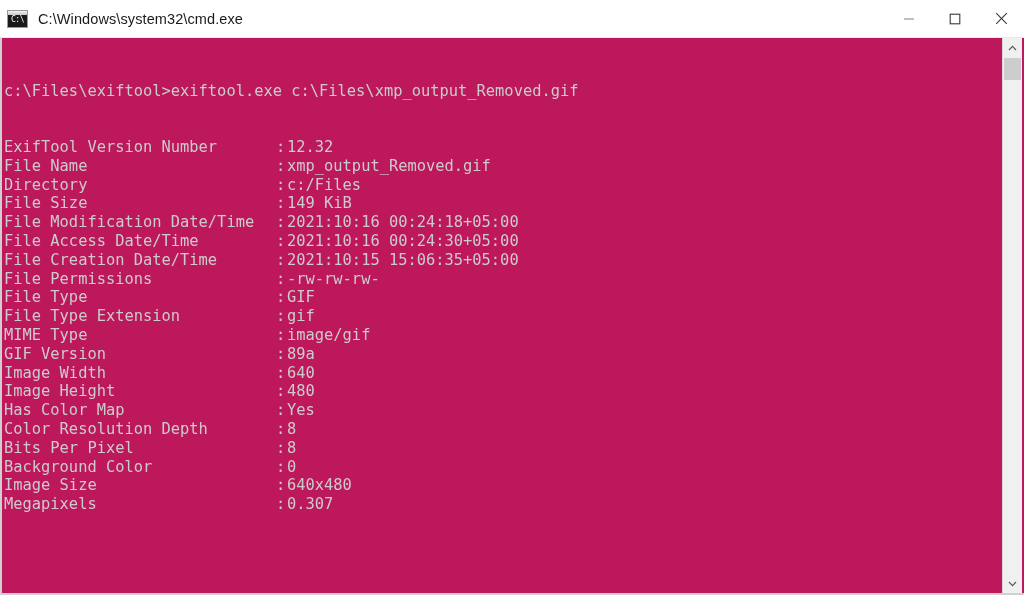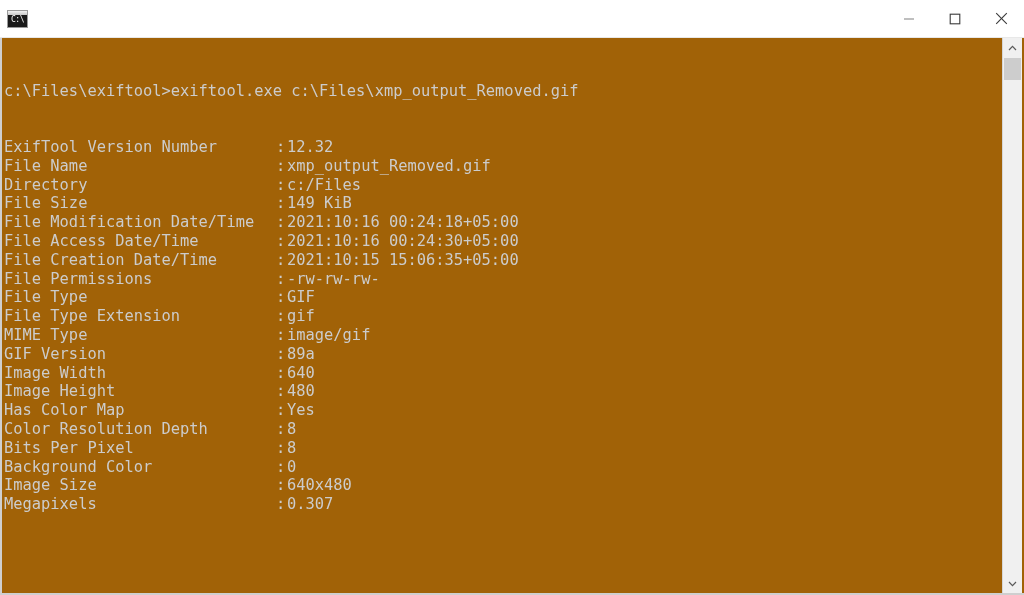--- a/index.html
+++ b/index.html
@@ -85,21 +85,21 @@
   }
   .win-btn svg { display: block; }
 
   
   .terminal {
     position: absolute;
     top: 38px;
     left: 0;
     width: 1024px;
     height: 557px;
-    background: #a16207;
+    background: #be185d;
     box-sizing: border-box;
     border-left: 2px solid #cfcfcf;
     border-bottom: 2px solid #cfcfcf;
     overflow: hidden;
   }
   .screen {
     position: absolute;
     top: 0;
     left: 0;
     right: 22px;
@@ -162,20 +162,21 @@
 </head>
 <body>
 
 <div class="window">
 
   <div class="titlebar">
     <div class="app-icon">
       <div class="bar"></div>
       <div class="glyph">C:\</div>
     </div>
+    <div class="title-text">C:\Windows\system32\cmd.exe</div>
 
     <div class="win-controls">
       <div class="win-btn">
         <svg width="12" height="12" viewBox="0 0 12 12">
           <line x1="1" y1="6" x2="11" y2="6" stroke="#8a8a8a" stroke-width="1.1"></line>
         </svg>
       </div>
       <div class="win-btn">
         <svg width="12" height="12" viewBox="0 0 12 12">
           <rect x="1.2" y="1.2" width="9.6" height="9.6" fill="none" stroke="#3a3a3a" stroke-width="1.1"></rect>

